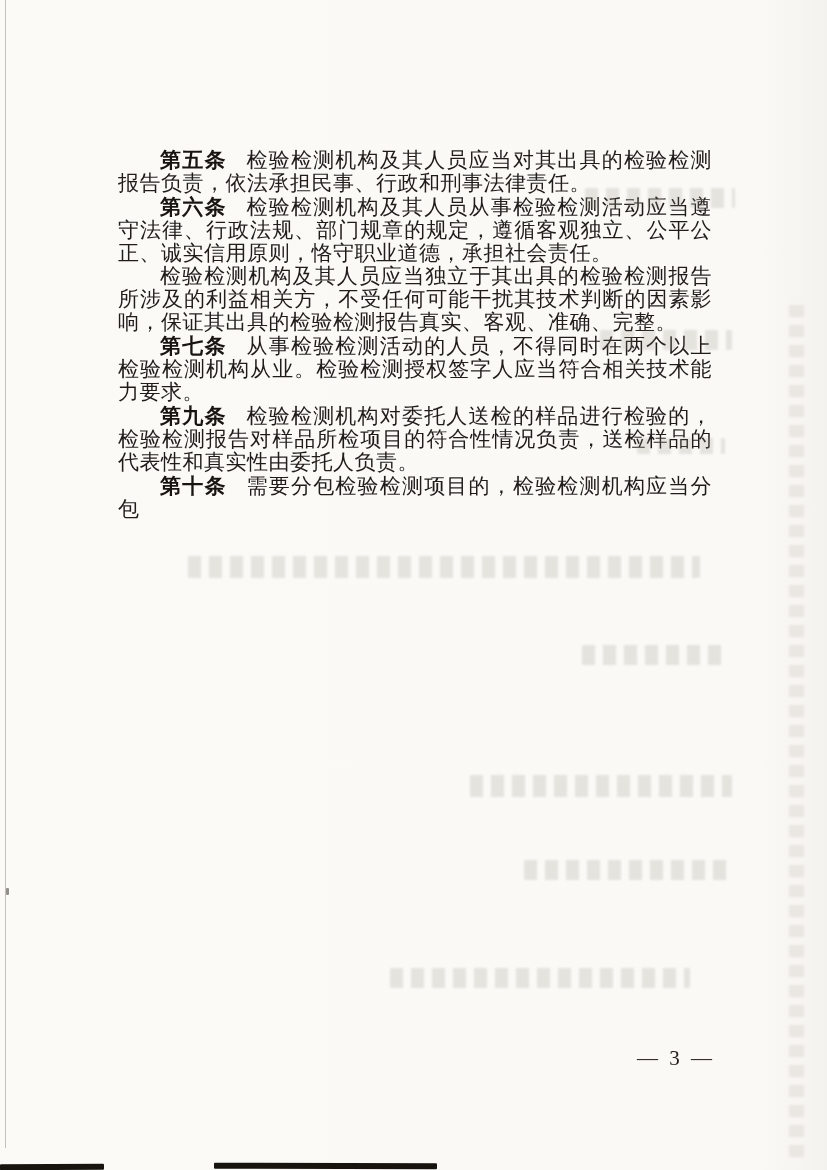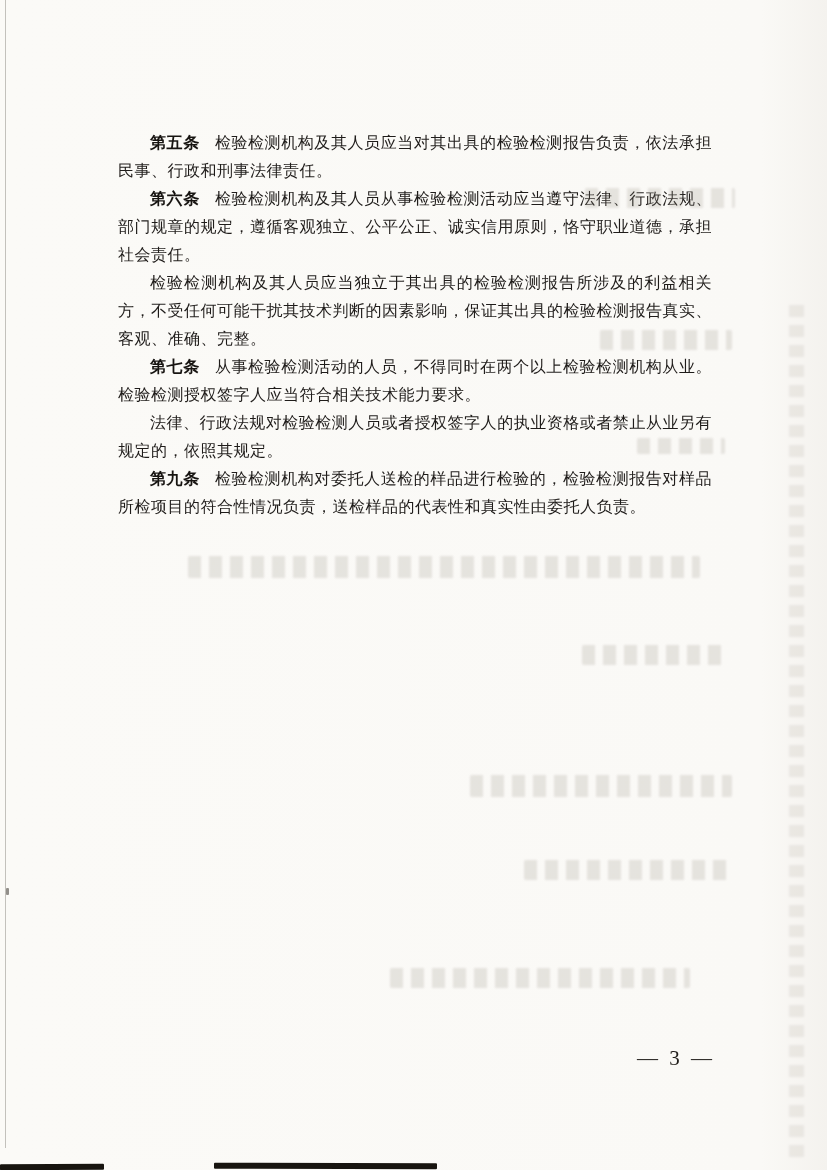--- a/index.html
+++ b/index.html
@@ -23,25 +23,25 @@
   }
   .left-speck {
     position: absolute; left: 6px; top: 888px;
     width: 3px; height: 7px;
     background: rgba(60, 55, 50, 0.55);
     border-radius: 1px;
   }
   
   .content {
     position: absolute;
-    left: 118px; top: 129px;
+    left: 118px; top: 148px;
     width: 594px;
     color: #1f1c1a;
-    font-size: 16px;
-    line-height: 28px;
+    font-size: 21px;
+    line-height: 23px;
   }
   .para {
     margin: 0;
     text-indent: 2em;
     text-align: justify;
     text-justify: inter-ideograph;
     letter-spacing: 0.5px;
   }
   .article-label {
     font-family: "Liberation Sans", "DejaVu Sans", sans-serif;
@@ -97,24 +97,24 @@
     <p class="para">
       <span class="article-label">第六条</span><span class="article-text">检验检测机构及其人员从事检验检测活动应当遵守法律、行政法规、部门规章的规定，遵循客观独立、公平公正、诚实信用原则，恪守职业道德，承担社会责任。</span>
     </p>
     <p class="para">
       <span class="article-text">检验检测机构及其人员应当独立于其出具的检验检测报告所涉及的利益相关方，不受任何可能干扰其技术判断的因素影响，保证其出具的检验检测报告真实、客观、准确、完整。</span>
     </p>
     <p class="para">
       <span class="article-label">第七条</span><span class="article-text">从事检验检测活动的人员，不得同时在两个以上检验检测机构从业。检验检测授权签字人应当符合相关技术能力要求。</span>
     </p>
     <p class="para">
-      <span class="article-text">法律、行政法规对检验检测人员或者授权签字人的执业资格或者禁止从业另有规定的，依照其规定。</span>
+      <span class="article-label">第九条</span><span class="article-text">检验检测机构对委托人送检的样品进行检验的，检验检测报告对样品所检项目的符合性情况负责，送检样品的代表性和真实性由委托人负责。</span>
     </p>
     <p class="para">
-      <span class="article-label">第九条</span><span class="article-text">检验检测机构对委托人送检的样品进行检验的，检验检测报告对样品所检项目的符合性情况负责，送检样品的代表性和真实性由委托人负责。</span>
+      <span class="article-label">第十条</span><span class="article-text">需要分包检验检测项目的，检验检测机构应当分包</span>
     </p>
   </div>
 
   <div class="page-number">— 3 —</div>
 
   <div class="ghost-h" style="left:585px; top:188px; width:150px; height:20px;"></div>
   <div class="ghost-h" style="left:600px; top:330px; width:132px; height:20px;"></div>
   <div class="ghost-h" style="left:637px; top:438px; width:88px;  height:16px;"></div>
   <div class="ghost-h" style="left:188px; top:556px; width:512px; height:22px;"></div>
   <div class="ghost-h" style="left:582px; top:645px; width:140px; height:20px;"></div>

